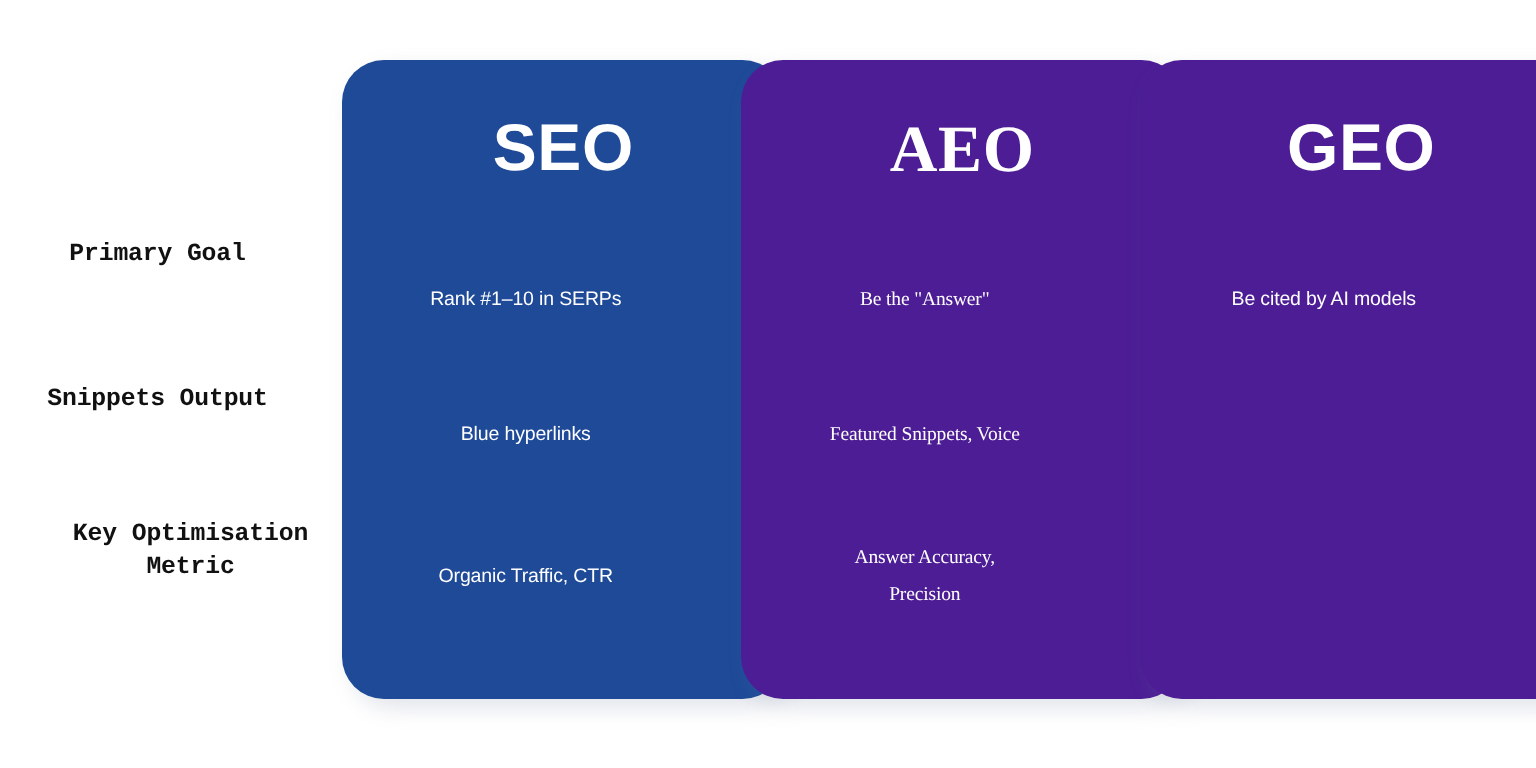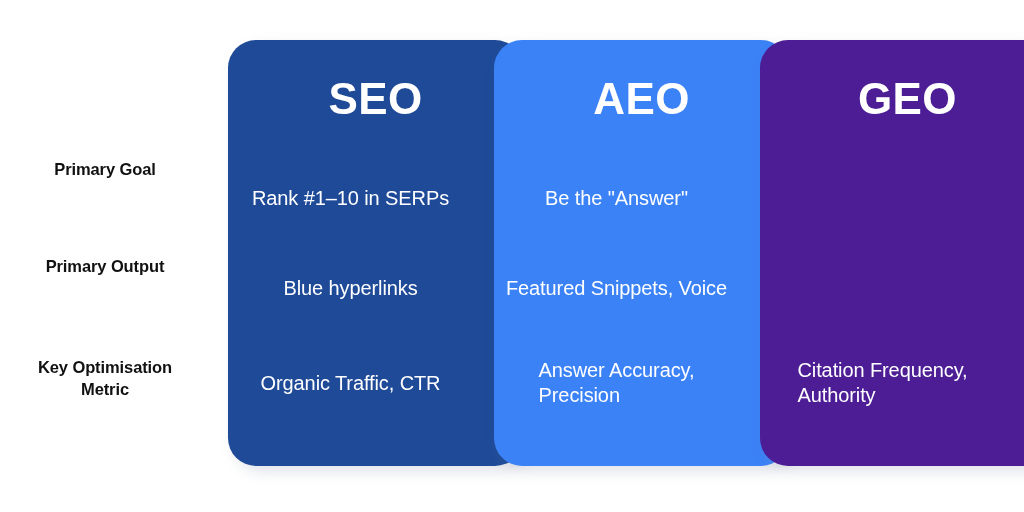--- a/index.html
+++ b/index.html
@@ -20,35 +20,36 @@
     height: 512px;
   }
 
   
   .label-column {
     position: absolute;
     left: 0;
     top: 40px;
     width: 210px;
     height: 426px;
+    font-family: Liberation Mono, monospace;
   }
   .row-label {
     position: absolute;
     left: 0;
     width: 210px;
     text-align: center;
     color: #111111;
     font-weight: bold;
     font-size: 16.5px;
     line-height: 22px;
     letter-spacing: -0.1px;
   }
   .row-label.r0 { top: 118px; }
   .row-label.r1 { top: 215px; }
-  .row-label.r2 { top: 316px; }
+  .row-label.r2 { top: 305px; padding-left: 22px; }
 
   
   .cards {
     position: absolute;
     left: 228px;
     top: 40px;
     width: 776px;
     height: 426px;
   }
   .card {
@@ -80,56 +81,56 @@
     letter-spacing: 0.4px;
   }
 
   .card-cell {
     position: absolute;
     left: 10px;
     width: 225px;
     display: flex;
     align-items: center;
     justify-content: center;
-    text-align: left;
+    text-align: center;
     color: #ffffff;
-    font-size: 20px;
+    font-size: 13px;
     line-height: 25px;
     letter-spacing: -0.1px;
   }
   .card-cell.v0 { top: 118px; height: 80px; }
   .card-cell.v1 { top: 208px; height: 80px; }
   .card-cell.v2 { top: 298px; height: 90px; }
 </style>
 </head>
 <body style="background: rgb(255, 255, 255);">
 
 <div id="comparison-board">
 
   <div class="label-column">
     <div class="row-label r0" style="color: rgb(17, 17, 17);">Primary Goal</div>
-    <div class="row-label r1" style="color: rgb(17, 17, 17);">Primary Output</div>
+    <div class="row-label r1" style="color: rgb(17, 17, 17);">Snippets Output</div>
     <div class="row-label r2" style="color: rgb(17, 17, 17);">Key Optimisation<br>Metric</div>
   </div>
 
   <div class="cards">
 
     <div class="card c0" style="background: rgb(30, 74, 152);">
       <div class="card-title" style="color: rgb(255, 255, 255);">SEO</div>
       <div class="card-cell v0" style="color: rgb(255, 255, 255);">Rank #1–10 in SERPs</div>
       <div class="card-cell v2" style="color: rgb(255, 255, 255);">Organic Traffic, CTR</div>
       <div class="card-cell v1" style="color: rgb(255, 255, 255);">Blue hyperlinks</div>
     </div>
 
-    <div class="card c1" style="background: #3b82f6;">
+    <div class="card c1" style="background: #4c1d95; font-family: Liberation Serif, serif;">
       <div class="card-title" style="color: rgb(255, 255, 255);">AEO</div>
       <div class="card-cell v0" style="color: rgb(255, 255, 255);">Be the "Answer"</div>
       <div class="card-cell v2" style="color: rgb(255, 255, 255);">Answer Accuracy,<br>Precision</div>
       <div class="card-cell v1" style="color: rgb(255, 255, 255);">Featured Snippets, Voice</div>
     </div>
 
     <div class="card c2" style="background: #4c1d95;">
       <div class="card-title" style="color: rgb(255, 255, 255);">GEO</div>
-      <div class="card-cell v2" style="color: rgb(255, 255, 255);">Citation Frequency,<br>Authority</div>
+      <div class="card-cell v0" style="color: rgb(255, 255, 255);">Be cited by AI models</div>
     </div>
 
   </div>
 </div>
 
 </body></html>

